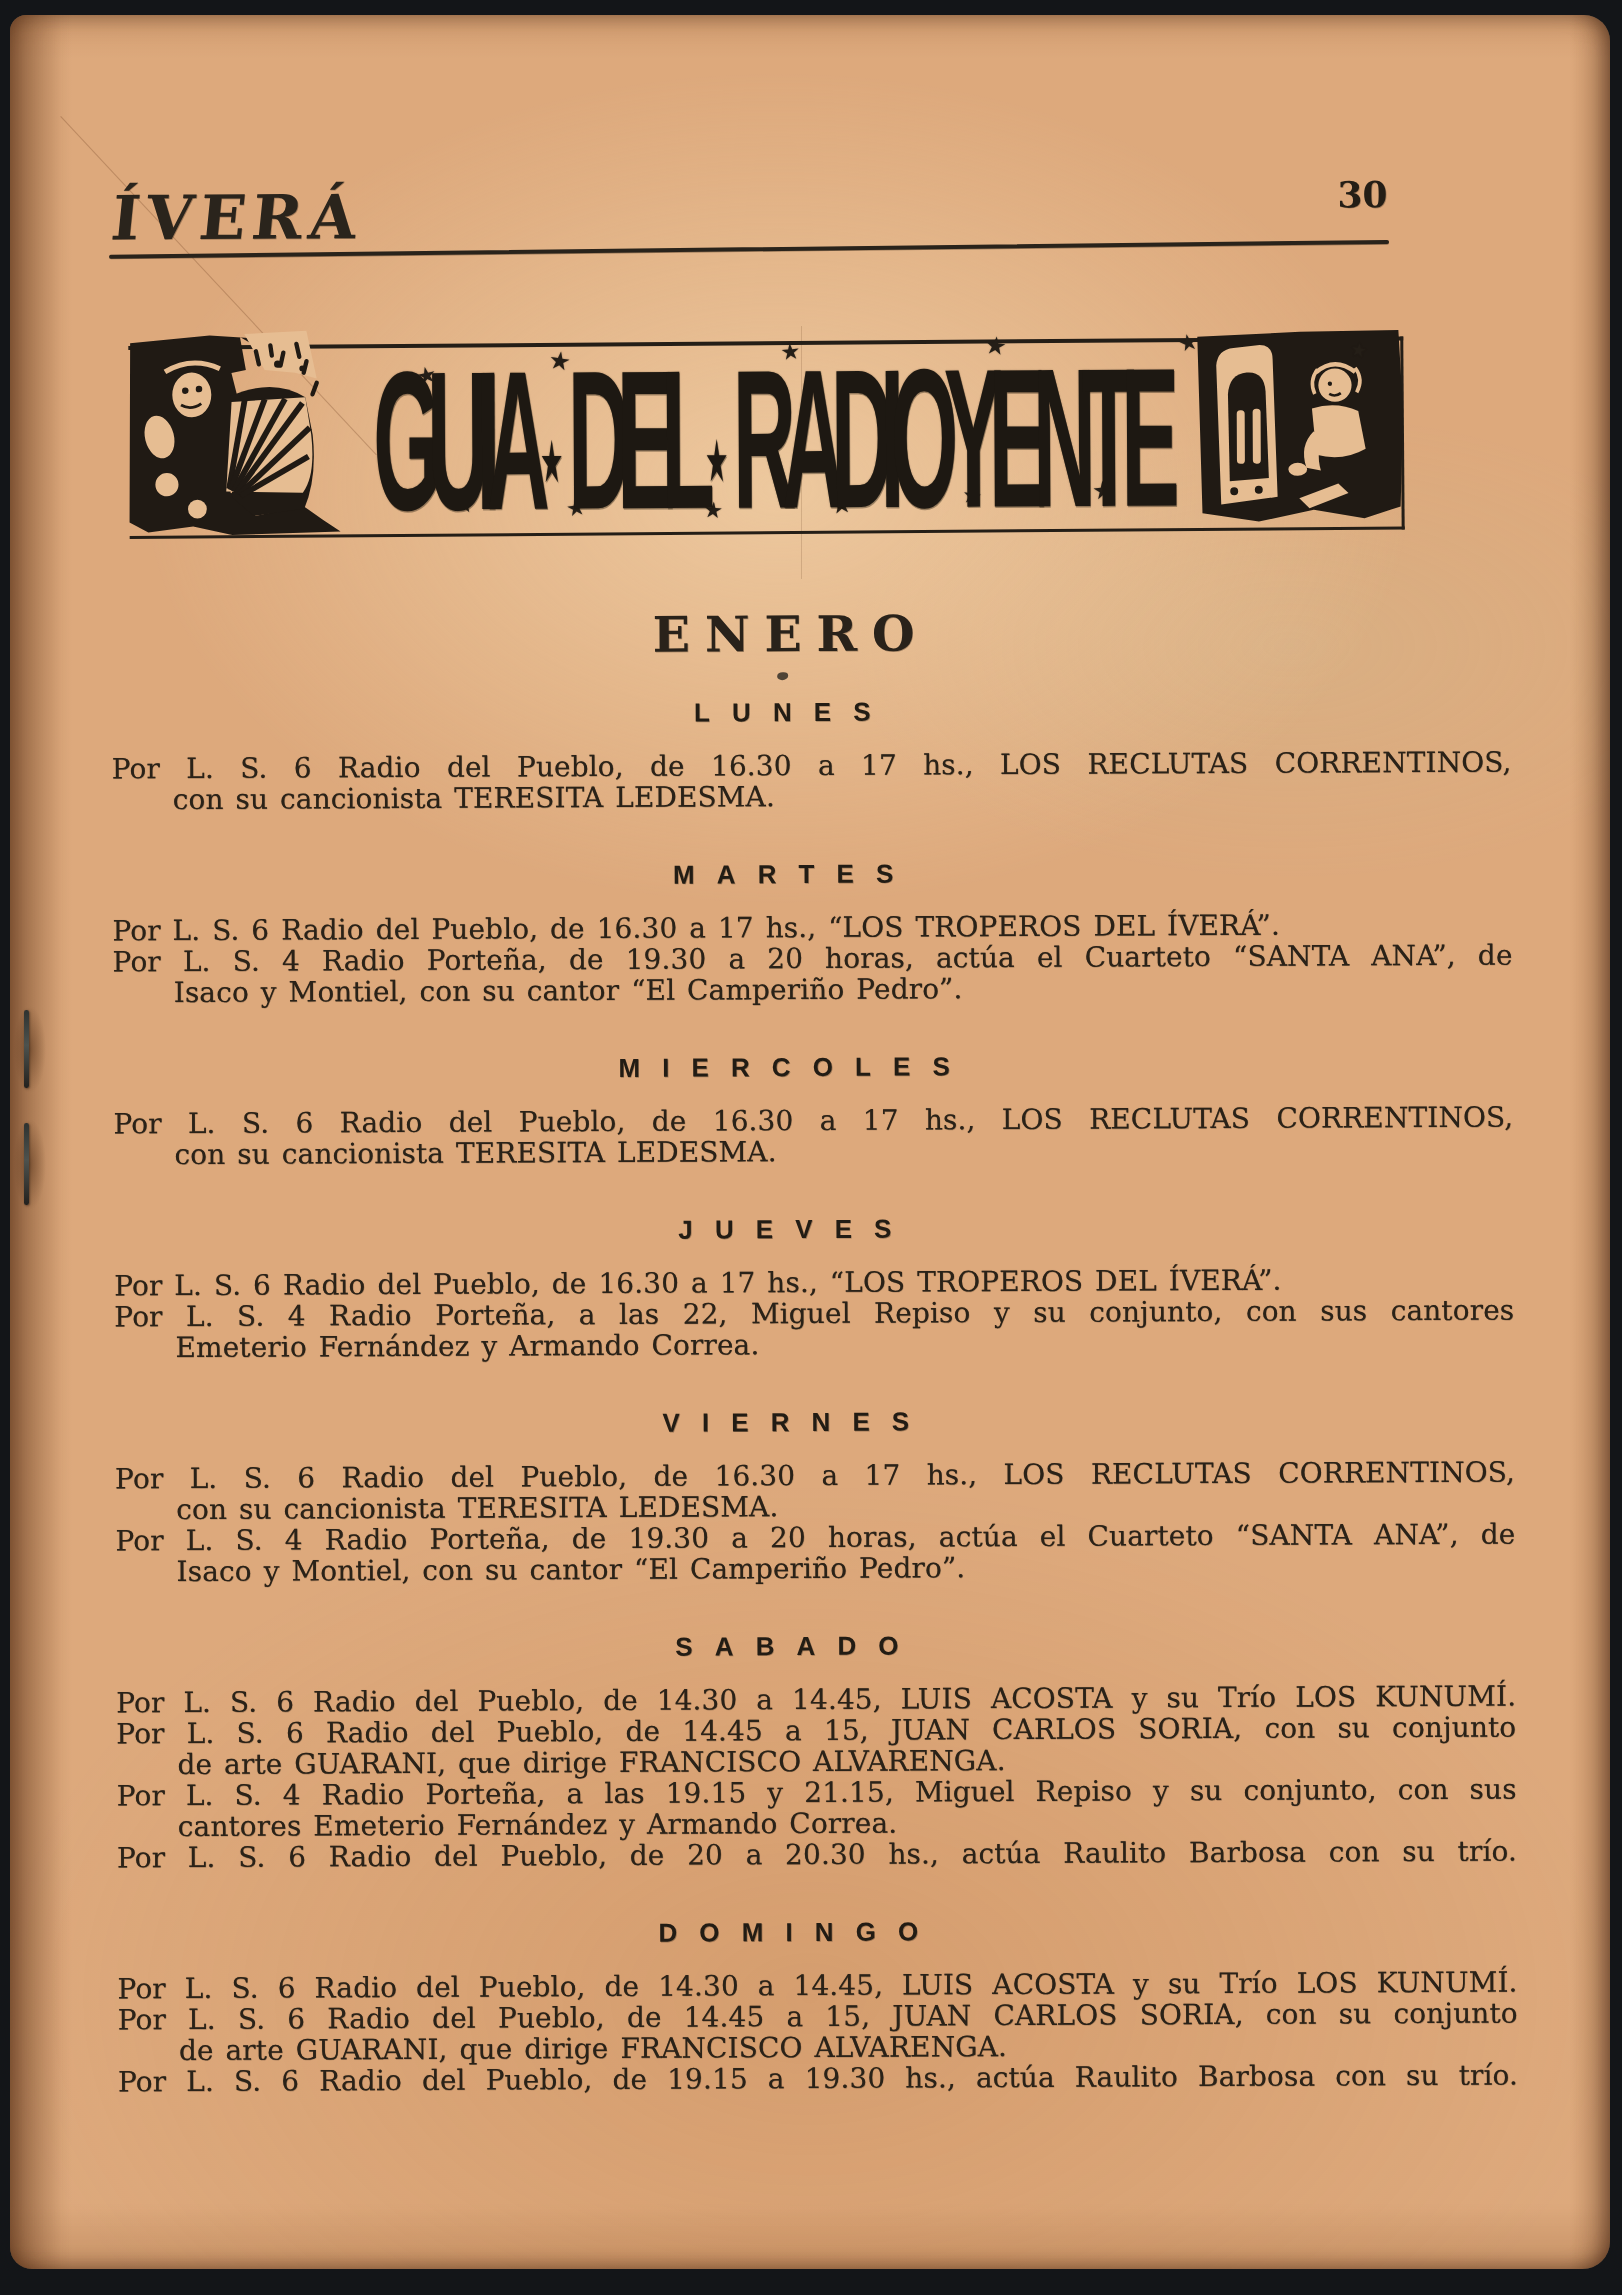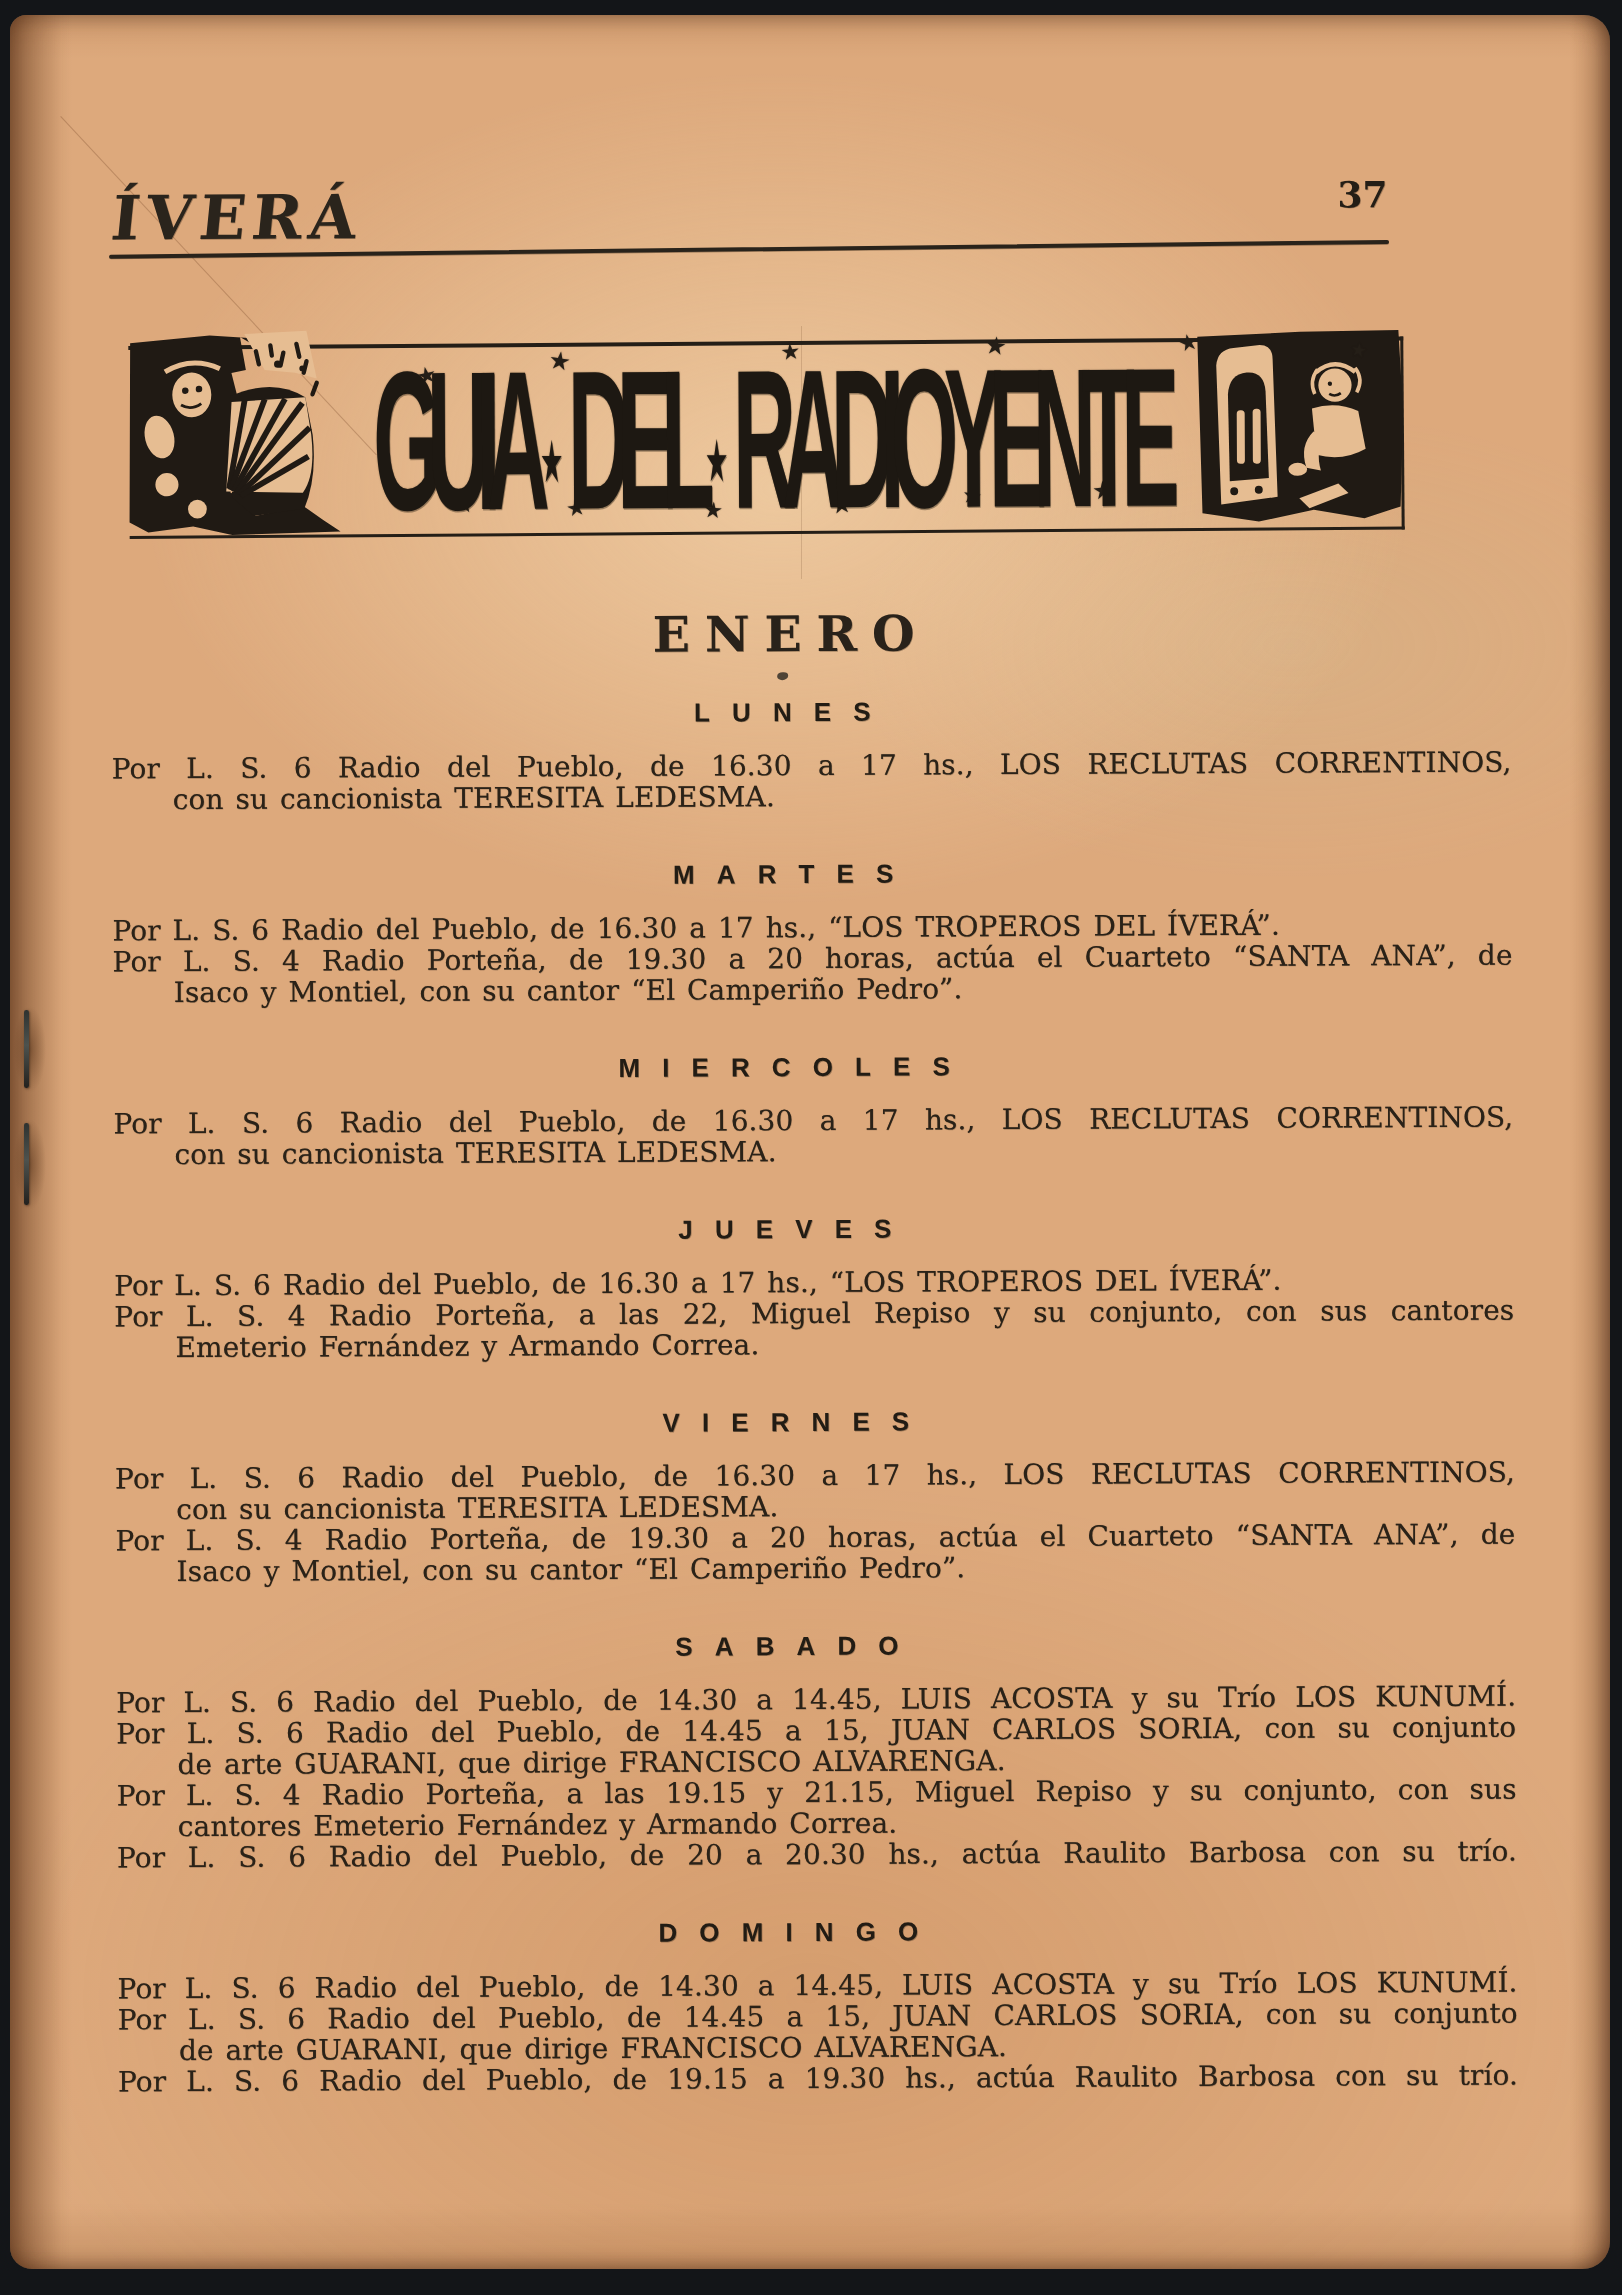--- a/index.html
+++ b/index.html
@@ -131,21 +131,21 @@
     <div class="page-left-edge"></div>
     <div class="paper-crease"></div>
     <div class="fold-line"></div>
     <div class="staple staple-1"></div>
     <div class="staple staple-2"></div>
 
     <div class="content">
 
       <header class="masthead">
         <div class="mag-title">ÍVERÁ</div>
-        <div class="page-number">37</div>
+        <div class="page-number">30</div>
         <div class="masthead-rule"></div>
       </header>
 
       <div class="banner">
         <div class="banner-frame"></div>
 
         <svg class="ill ill-left" viewBox="0 0 320 292" xmlns="http://www.w3.org/2000/svg">
           <path fill="#201a14" d="M10,22 L120,12 L180,16 L196,10 C228,6 240,24 228,40 L236,58 L162,14 L170,60 L150,64 L158,96 L152,120 L148,230 L170,232 L182,262 L248,248 L276,268 L300,284 L150,288 L96,276 L34,284 L8,270 Z"></path>
           <path fill="#201a14" d="M148,96 Q208,70 252,98 L262,150 Q268,210 250,252 L180,262 L150,236 Z"></path>
           <ellipse cx="95" cy="94" rx="27" ry="31" fill="#e6bd92"></ellipse>

